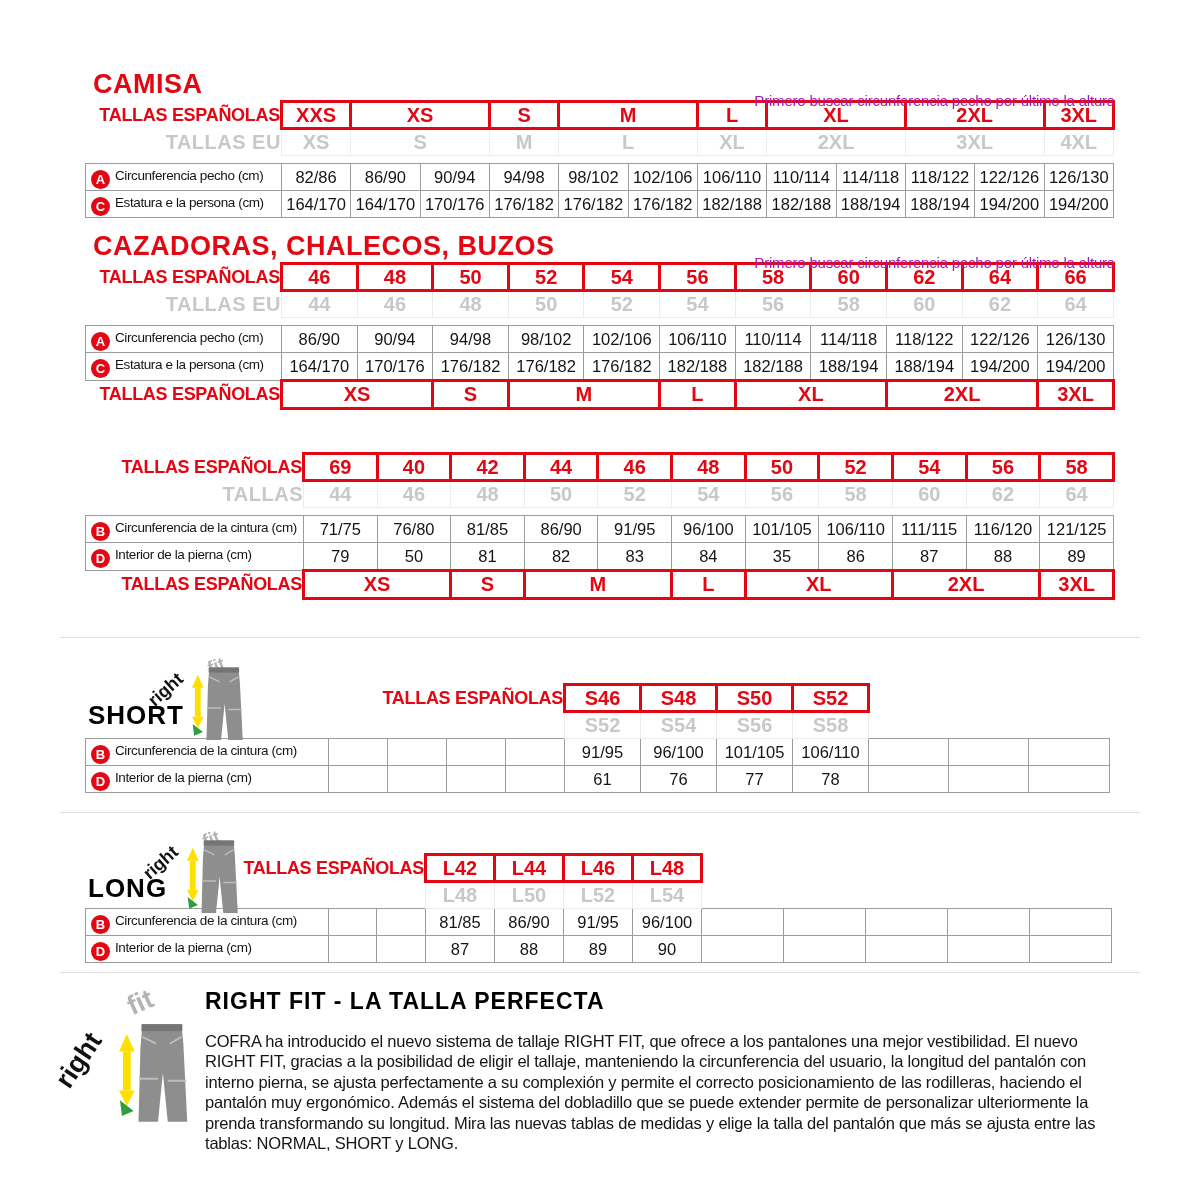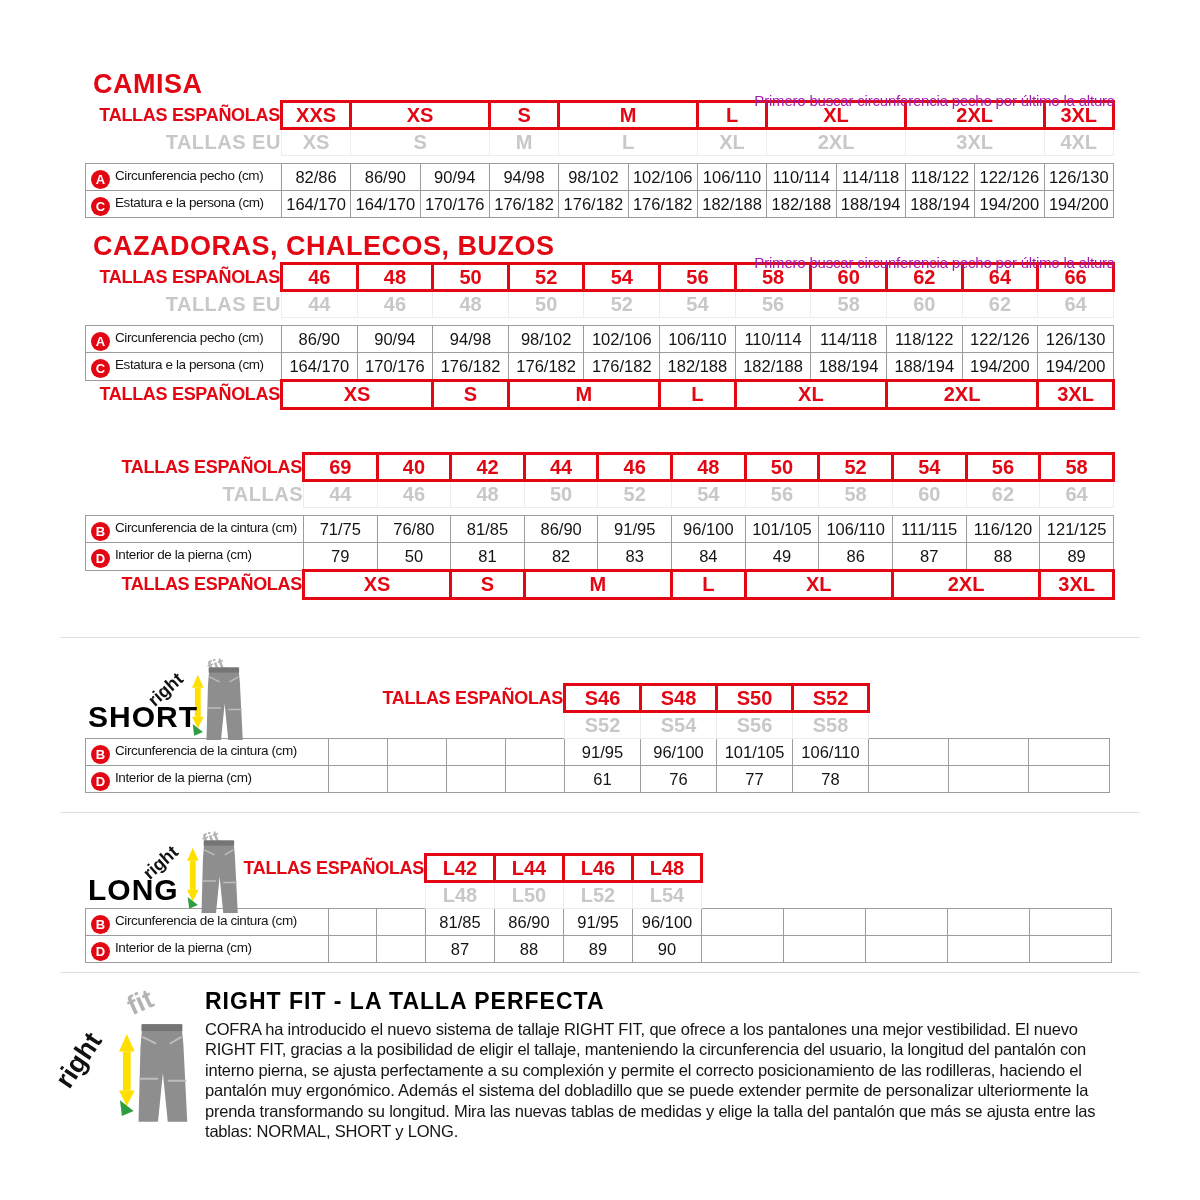--- a/index.html
+++ b/index.html
@@ -27,38 +27,38 @@
   .eu-label{color:var(--gray-txt);font-weight:bold;font-size:20px;letter-spacing:.5px;}
   tr.sp td{height:7px;border:none;}
   td.d{border:1px solid var(--grid);font-size:16.5px;color:var(--ink);height:26px;}
   td.rl{border:1px solid var(--grid);text-align:left;padding-left:4px;}
   .rl-t{font-size:13.5px;letter-spacing:-.4px;}
   .badge{display:inline-block;width:19px;height:19px;border-radius:50%;background:var(--red);
          color:#fff;font-weight:bold;font-size:13px;line-height:19px;text-align:center;
          margin:0 5px 0 1px;vertical-align:-4px;}
   td.letter{border:3px solid var(--red);color:var(--red);font-weight:bold;font-size:20px;height:25px;}
   
-  .black-title{position:absolute;left:3px;font-size:30px;font-weight:bold;letter-spacing:1px;color:#000;}
+  .black-title{position:absolute;left:3px;font-size:26px;font-weight:bold;letter-spacing:1px;color:#000;}
   
   .divider{position:absolute;left:60px;width:1080px;height:0;border-top:1px solid #e0e0e0;}
   
   .rf-logo{position:absolute;}
   .rf-right{position:absolute;font-weight:bold;color:#111;transform-origin:left bottom;}
   .rf-fit{position:absolute;font-weight:bold;color:#b3b3b3;transform-origin:left bottom;}
   .logo-sm{width:100px;height:96px;}
   .logo-sm svg{position:absolute;left:32px;top:12px;}
   .logo-sm .rf-right{font-size:18px;left:-2px;top:40px;transform:rotate(-42deg);}
   .logo-sm .rf-fit{font-size:18px;left:52px;top:8px;transform:rotate(-20deg);}
   .logo-lg{width:120px;height:158px;}
   .logo-lg svg{position:absolute;left:34px;top:24px;}
   .logo-lg .rf-right{font-size:27px;left:-10px;top:78px;transform:rotate(-56deg);}
   .logo-lg .rf-fit{font-size:27px;left:50px;top:6px;transform:rotate(-24deg);}
   
   .rf-body{margin-left:120px;}
-  .rf-title{margin:6px 0 4px 0;font-size:23px;font-weight:bold;letter-spacing:1px;color:#000;}
+  .rf-title{margin:6px 0 16px 0;font-size:23px;font-weight:bold;letter-spacing:1px;color:#000;}
   .rf-par{margin:0;width:905px;font-size:16.5px;line-height:1.24;letter-spacing:-.2px;color:#151515;}
 </style>
 </head>
 <body>
 
 <section class="sec" style="top:70px;">
   <h2>CAMISA</h2>
   <div class="note">Primero buscar circunferencia pecho por último la altura</div>
   <table class="tbl">
       <colgroup>
@@ -291,21 +291,21 @@
           <td class="d">121/125</td>
         </tr>
         <tr>
           <td class="rl"><span class="badge">D</span><span class="rl-t">Interior de la pierna (cm)</span></td>
           <td class="d">79</td>
           <td class="d">50</td>
           <td class="d">81</td>
           <td class="d">82</td>
           <td class="d">83</td>
           <td class="d">84</td>
-          <td class="d">49</td>
+          <td class="d">35</td>
           <td class="d">86</td>
           <td class="d">87</td>
           <td class="d">88</td>
           <td class="d">89</td>
         </tr>
         <tr>
           <td class="blank lbl"><span class="red-label">TALLAS ESPAÑOLAS</span></td>
           <td class="letter" colspan="2">XS</td>
           <td class="letter" colspan="1">S</td>
           <td class="letter" colspan="2">M</td>

